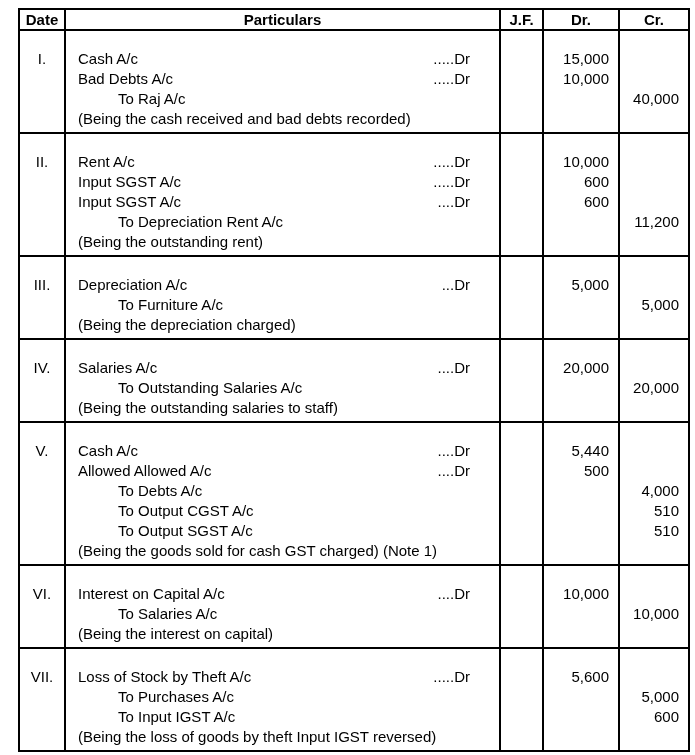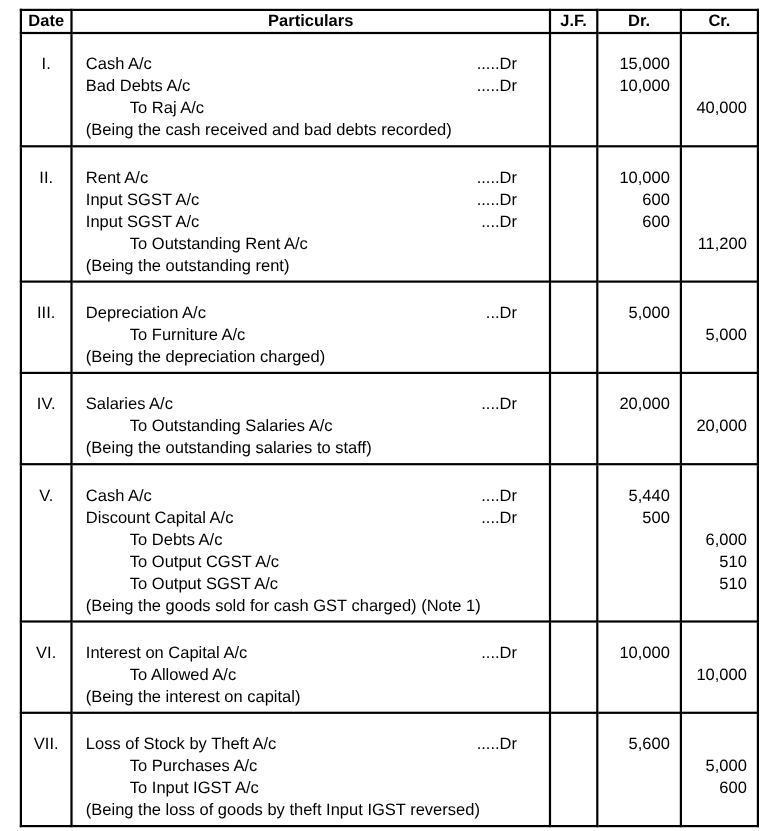--- a/index.html
+++ b/index.html
@@ -141,21 +141,21 @@
               </div>
               <div class="line">
                 <span class="ptext">Input SGST A/c</span>
                 <span class="drtag">.....Dr</span>
               </div>
               <div class="line">
                 <span class="ptext">Input SGST A/c</span>
                 <span class="drtag">....Dr</span>
               </div>
               <div class="line indent">
-                <span class="ptext">To Outstanding Rent A/c</span>
+                <span class="ptext">To Depreciation Rent A/c</span>
               </div>
               <div class="line">
                 <span class="ptext">(Being the outstanding rent)</span>
               </div>
             </div>
     </td>
     <td></td>
     <td>
       <div class="cellpad dr-lines">
               <div class="amt">10,000</div>
@@ -250,21 +250,21 @@
     <td>
       <div class="cellpad date-text">V.</div>
     </td>
     <td>
       <div class="cellpad part-lines">
               <div class="line">
                 <span class="ptext">Cash A/c</span>
                 <span class="drtag">....Dr</span>
               </div>
               <div class="line">
-                <span class="ptext">Discount Capital A/c</span>
+                <span class="ptext">Allowed Allowed A/c</span>
                 <span class="drtag">....Dr</span>
               </div>
               <div class="line indent">
                 <span class="ptext">To Debts A/c</span>
               </div>
               <div class="line indent">
                 <span class="ptext">To Output CGST A/c</span>
               </div>
               <div class="line indent">
                 <span class="ptext">To Output SGST A/c</span>
@@ -282,40 +282,40 @@
               <div class="amt"></div>
               <div class="amt"></div>
               <div class="amt"></div>
               <div class="amt"></div>
             </div>
     </td>
     <td>
       <div class="cellpad cr-lines">
               <div class="amt"></div>
               <div class="amt"></div>
-              <div class="amt">6,000</div>
+              <div class="amt">4,000</div>
               <div class="amt">510</div>
               <div class="amt">510</div>
               <div class="amt"></div>
             </div>
     </td>
   </tr>
 
   <tr class="entry-row">
     <td>
       <div class="cellpad date-text">VI.</div>
     </td>
     <td>
       <div class="cellpad part-lines">
               <div class="line">
                 <span class="ptext">Interest on Capital A/c</span>
                 <span class="drtag">....Dr</span>
               </div>
               <div class="line indent">
-                <span class="ptext">To Allowed A/c</span>
+                <span class="ptext">To Salaries A/c</span>
               </div>
               <div class="line">
                 <span class="ptext">(Being the interest on capital)</span>
               </div>
             </div>
     </td>
     <td></td>
     <td>
       <div class="cellpad dr-lines">
               <div class="amt">10,000</div>

